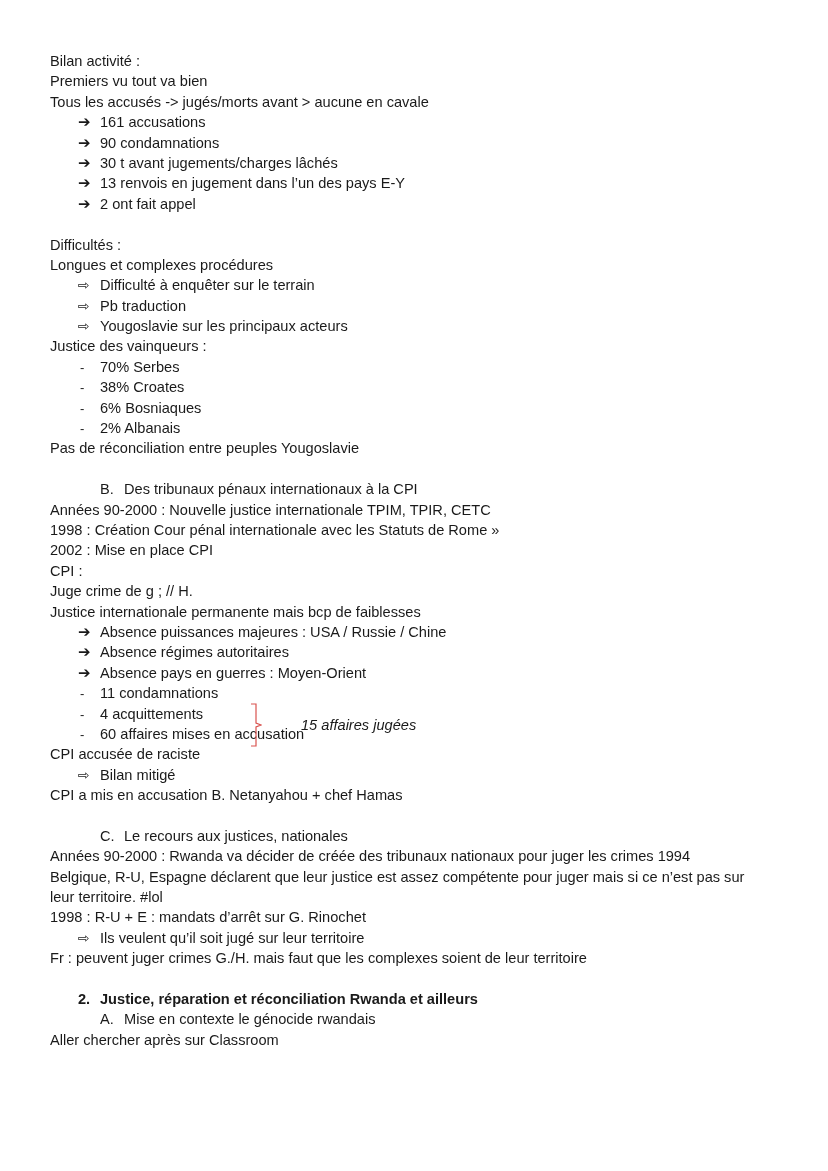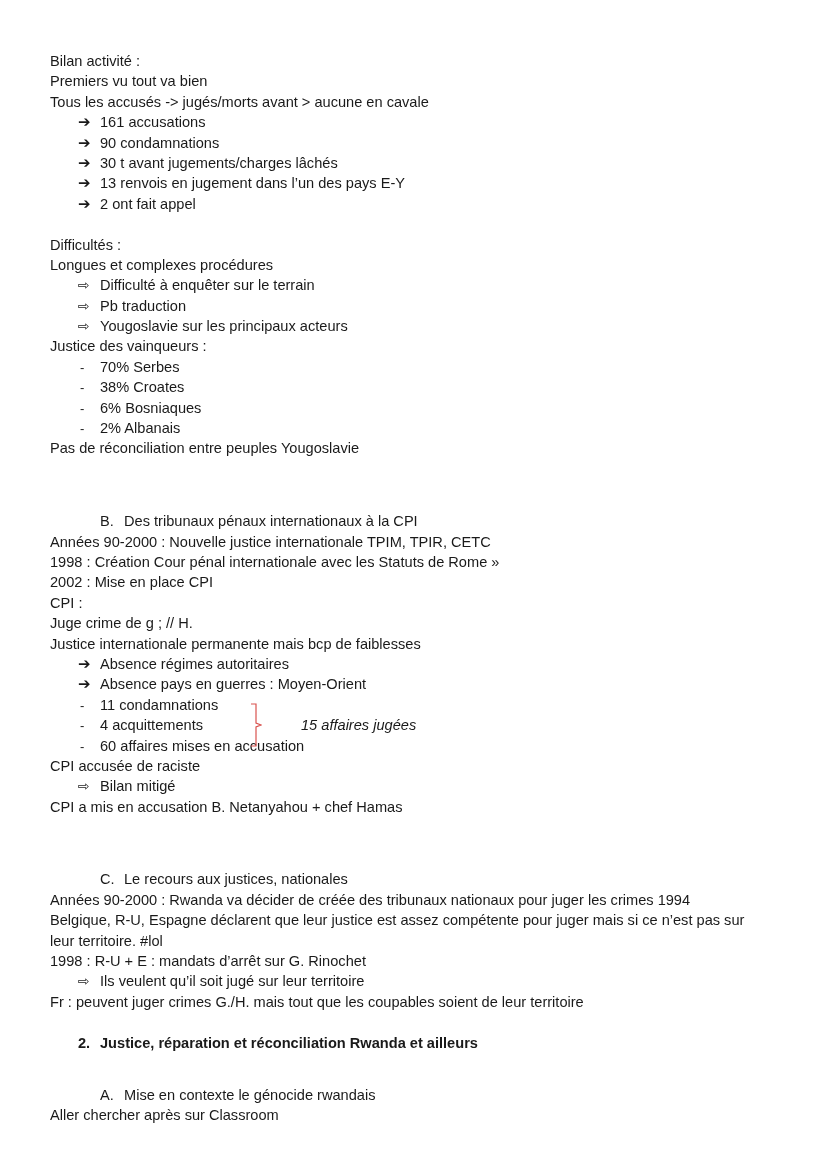--- a/index.html
+++ b/index.html
@@ -37,21 +37,21 @@
     .blank { height: 20.4px; }
     .ind1 { padding-left: 28px; }
     .bullet {
       display: inline-block;
       width: 22px;
       font-size: 13px;
     }
     .bullet.solid { font-weight: bold; font-size: 15px; }
     .bullet.hollow { font-size: 14px; color: #222; }
     .bullet.dash { width: 22px; text-align: left; padding-left: 2px; box-sizing: border-box; }
-    .heading-b { padding-left: 50px; margin-top: 32px; }
+    .heading-b { padding-left: 50px; }
     .heading-b .lbl { display: inline-block; width: 24px; }
     .heading-num { padding-left: 28px; font-weight: bold; }
     .heading-num .lbl { display: inline-block; width: 22px; }
     .brace {
       position: absolute;
       left: 200px;
       top: 652px;
       width: 12px;
       height: 44px;
     }
@@ -93,36 +93,37 @@
   <div class="line">Pas de réconciliation entre peuples Yougoslavie</div>
   <div class="blank"></div>
 
   <div class="line heading-b"><span class="lbl">B.</span><span>Des tribunaux pénaux internationaux à la CPI</span></div>
   <div class="line">Années 90-2000 : Nouvelle justice internationale TPIM, TPIR, CETC</div>
   <div class="line">1998 : Création Cour pénal internationale avec les Statuts de Rome »</div>
   <div class="line">2002 : Mise en place CPI</div>
   <div class="line">CPI :</div>
   <div class="line">Juge crime de g ; // H.</div>
   <div class="line">Justice internationale permanente mais bcp de faiblesses</div>
+  <div class="line ind1"><span class="bullet solid">➔</span><span>Absence puissances majeures : USA / Russie / Chine</span></div>
   <div class="line ind1"><span class="bullet solid">➔</span><span>Absence régimes autoritaires</span></div>
   <div class="line ind1"><span class="bullet solid">➔</span><span>Absence pays en guerres : Moyen-Orient</span></div>
   <div class="line ind1"><span class="bullet dash">-</span><span>11 condamnations</span></div>
   <div class="line ind1"><span class="bullet dash">-</span><span>4 acquittements</span></div>
   <div class="line ind1"><span class="bullet dash">-</span><span>60 affaires mises en accusation</span></div>
   <div class="line">CPI accusée de raciste</div>
   <div class="line ind1"><span class="bullet hollow">⇨</span><span>Bilan mitigé</span></div>
   <div class="line">CPI a mis en accusation B. Netanyahou + chef Hamas</div>
   <div class="blank"></div>
 
   <div class="line heading-b"><span class="lbl">C.</span><span>Le recours aux justices, nationales</span></div>
   <div class="line">Années 90-2000 : Rwanda va décider de créée des tribunaux nationaux pour juger les crimes 1994</div>
   <div class="line wrap">Belgique, R-U, Espagne déclarent que leur justice est assez compétente pour juger mais si ce n’est pas sur leur territoire. #lol</div>
   <div class="line">1998 : R-U + E : mandats d’arrêt sur G. Rinochet</div>
   <div class="line ind1"><span class="bullet hollow">⇨</span><span>Ils veulent qu’il soit jugé sur leur territoire</span></div>
-  <div class="line">Fr : peuvent juger crimes G./H. mais tout que les coupables soient de leur territoire</div>
+  <div class="line">Fr : peuvent juger crimes G./H. mais faut que les complexes soient de leur territoire</div>
   <div class="blank"></div>
 
   <div class="line heading-num"><span class="lbl">2.</span><span>Justice, réparation et réconciliation Rwanda et ailleurs</span></div>
   <div class="line heading-b"><span class="lbl">A.</span><span>Mise en contexte le génocide rwandais</span></div>
   <div class="line">Aller chercher après sur Classroom</div>
 
   <svg class="brace" viewBox="0 0 12 44" width="12" height="44">
     <path d="M1 1 L6 1 L6 20 L11 22 L6 24 L6 43 L1 43" fill="none" stroke="#d9534f" stroke-width="1.2"></path>
   </svg>
   <div class="brace-label">15 affaires jugées</div>

